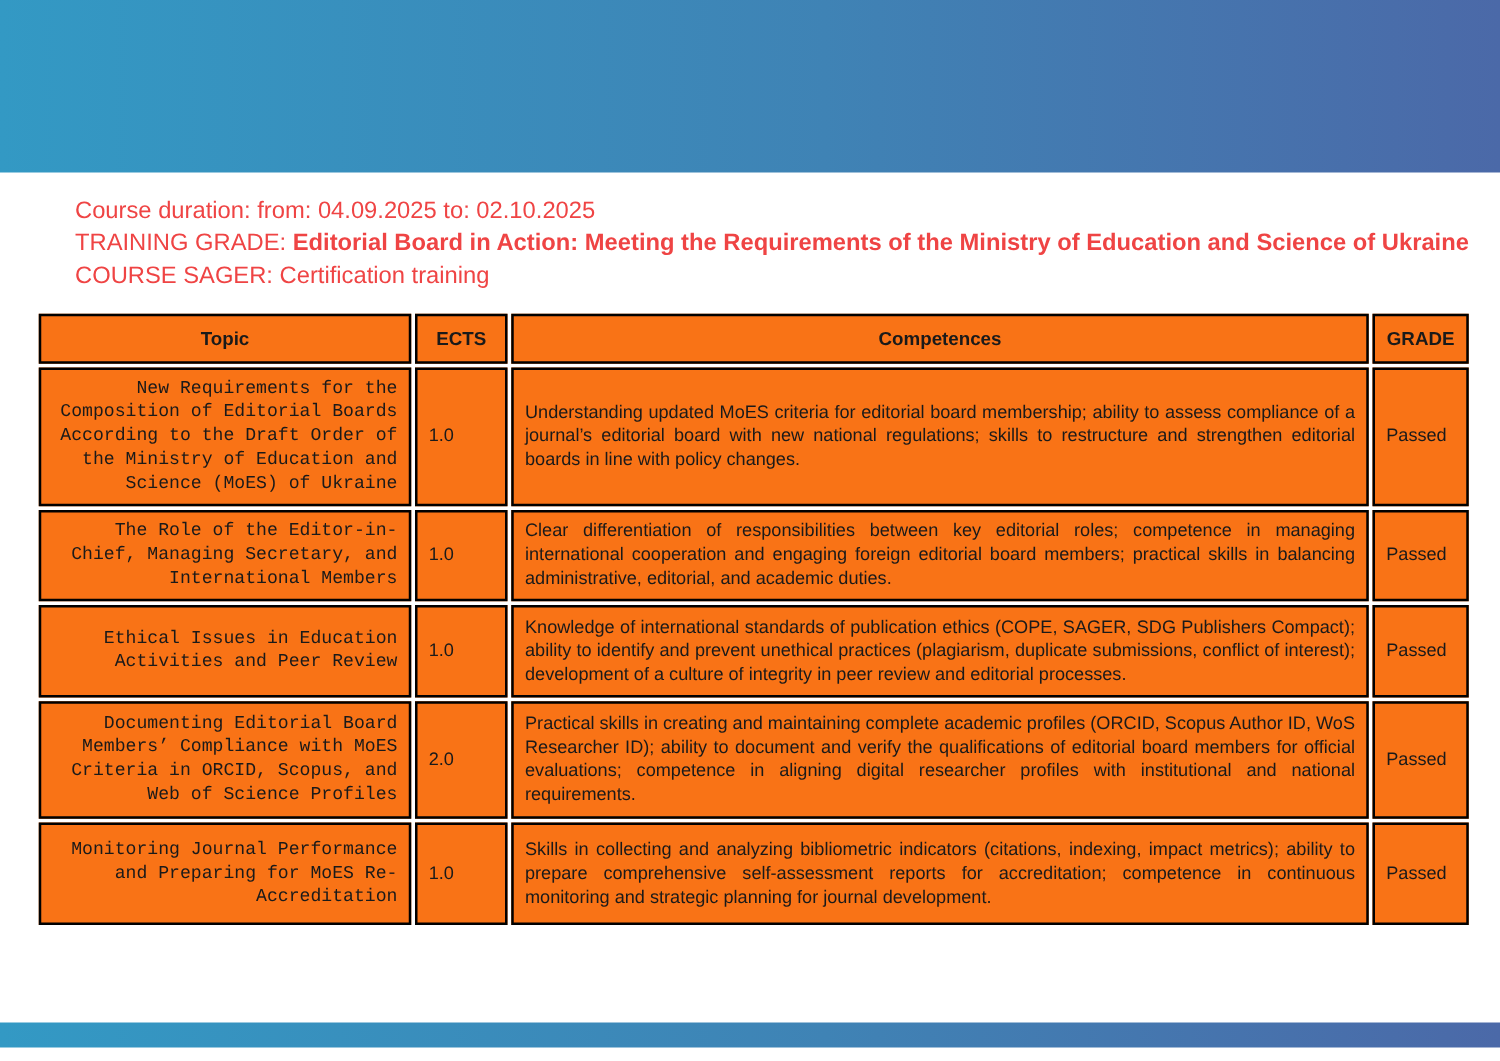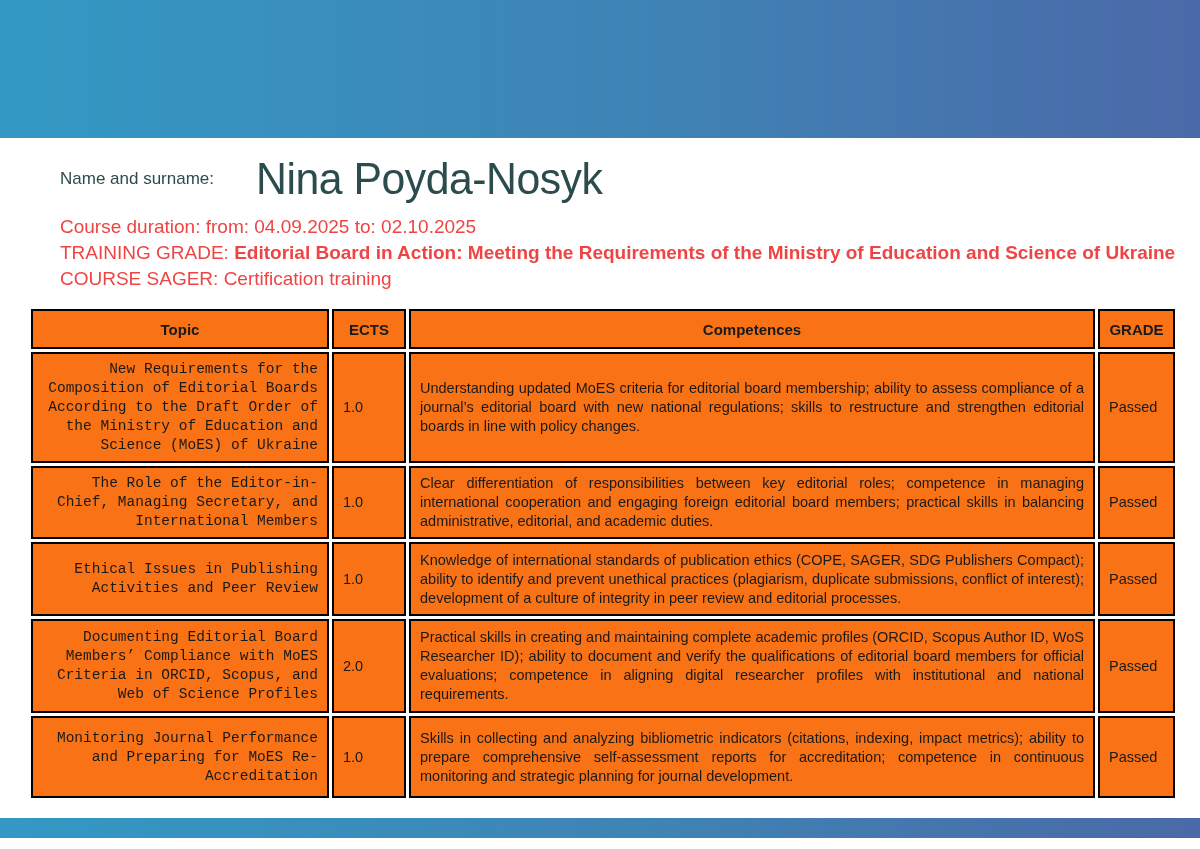--- a/index.html
+++ b/index.html
@@ -97,24 +97,20 @@
 </style>
 </head>
 <body>
 
 <div class="page">
 
   <div class="top-band"></div>
 
   <div class="content">
 
-    <div class="name-row">
-      <span class="name-label">Name and surname:</span>
-      <span class="name-value">Nina Poyda-Nosyk</span>
-    </div>
 
     <div class="info-block">
       <div class="info-line">Course duration: from: 04.09.2025 to: 02.10.2025</div>
       <div class="info-line"><span>TRAINING GRADE: </span><span class="bold">Editorial Board in Action: Meeting the Requirements of the Ministry of Education and Science of Ukraine</span></div>
       <div class="info-line">COURSE SAGER: Certification training</div>
     </div>
 
     <div class="table-wrap">
       <table class="cert-table">
         <colgroup>
@@ -138,21 +134,21 @@
             <td class="comp-cell">Understanding updated MoES criteria for editorial board membership; ability to assess compliance of a journal’s editorial board with new national regulations; skills to restructure and strengthen editorial boards in line with policy changes.</td>
             <td class="grade-cell">Passed</td>
           </tr>
           <tr class="r2">
             <td class="topic-cell">The Role of the Editor-in-Chief, Managing Secretary, and International Members</td>
             <td class="ects-cell">1.0</td>
             <td class="comp-cell">Clear differentiation of responsibilities between key editorial roles; competence in managing international cooperation and engaging foreign editorial board members; practical skills in balancing administrative, editorial, and academic duties.</td>
             <td class="grade-cell">Passed</td>
           </tr>
           <tr class="r3">
-            <td class="topic-cell">Ethical Issues in Publishing Activities and Peer Review</td>
+            <td class="topic-cell">Ethical Issues in Education Activities and Peer Review</td>
             <td class="ects-cell">1.0</td>
             <td class="comp-cell">Knowledge of international standards of publication ethics (COPE, SAGER, SDG Publishers Compact); ability to identify and prevent unethical practices (plagiarism, duplicate submissions, conflict of interest); development of a culture of integrity in peer review and editorial processes.</td>
             <td class="grade-cell">Passed</td>
           </tr>
           <tr class="r4">
             <td class="topic-cell">Documenting Editorial Board Members’ Compliance with MoES Criteria in ORCID, Scopus, and Web of Science Profiles</td>
             <td class="ects-cell">2.0</td>
             <td class="comp-cell">Practical skills in creating and maintaining complete academic profiles (ORCID, Scopus Author ID, WoS Researcher ID); ability to document and verify the qualifications of editorial board members for official evaluations; competence in aligning digital researcher profiles with institutional and national requirements.</td>
             <td class="grade-cell">Passed</td>
           </tr>

